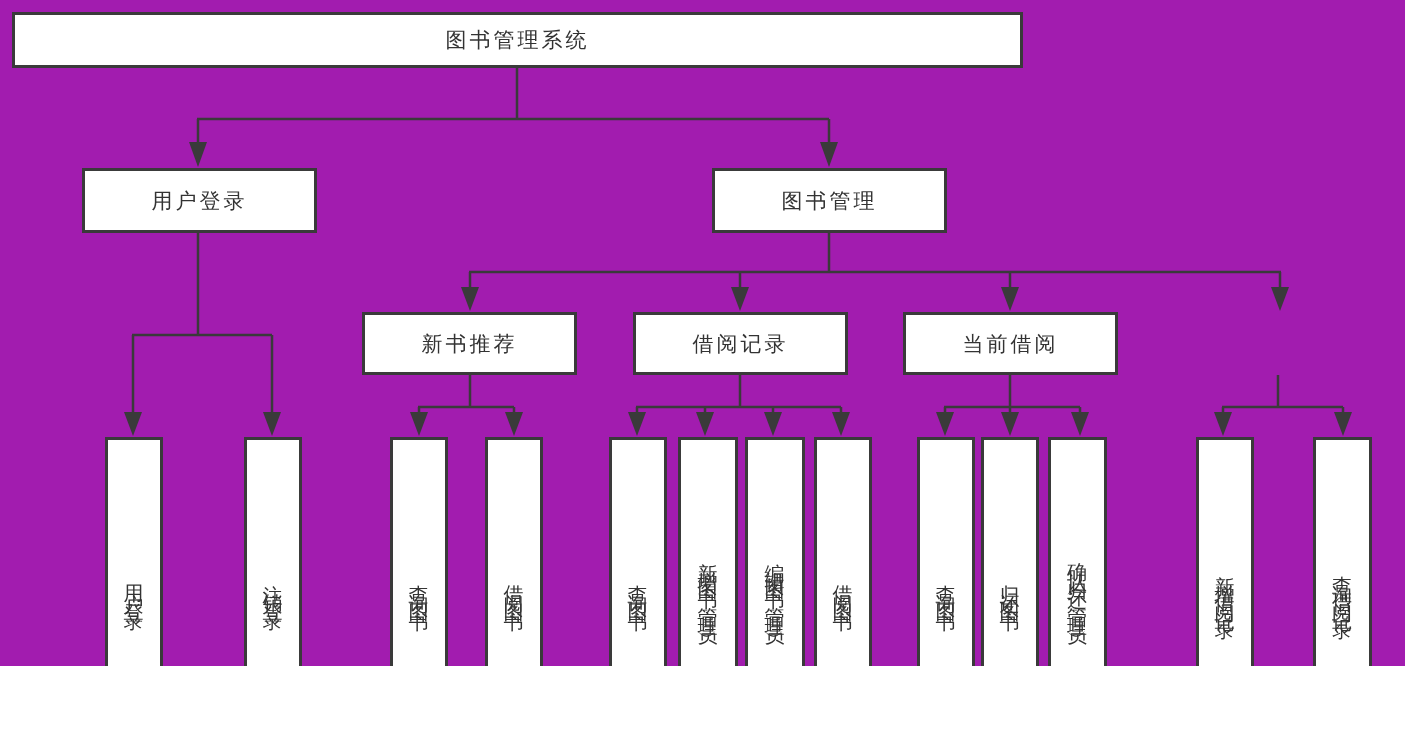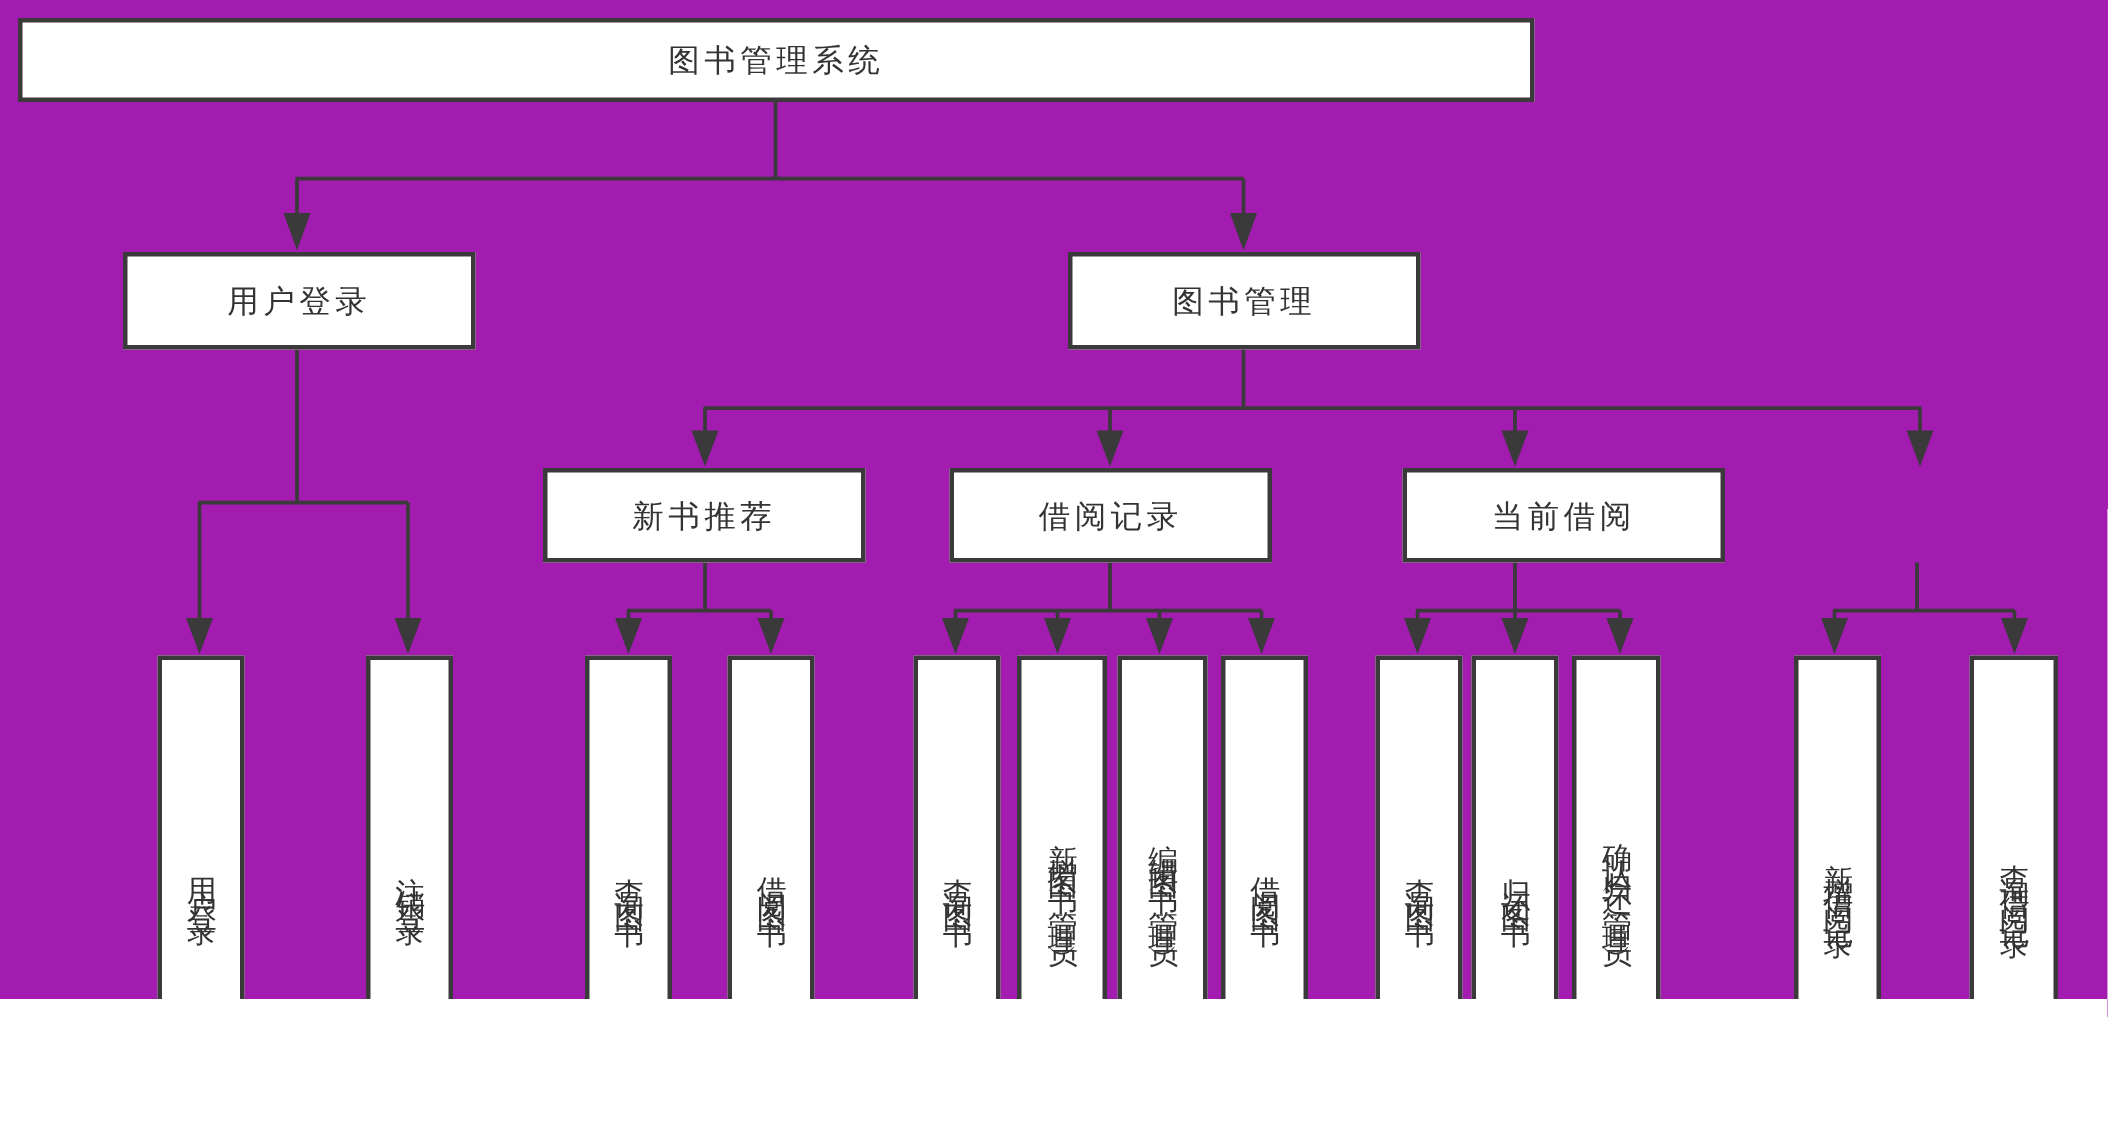--- a/index.html
+++ b/index.html
@@ -96,21 +96,21 @@
   <div class="box hbox" style="left:362px;top:312px;width:215px;height:63px">
     <span>新书推荐</span>
   </div>
 
   <div class="box hbox" style="left:712px;top:168px;width:235px;height:65px">
     <span>图书管理</span>
   </div>
   <div class="box hbox" style="left:633px;top:312px;width:215px;height:63px">
     <span>借阅记录</span>
   </div>
-  <div class="box hbox" style="left:935px;top:312px;width:215px;height:63px">
+  <div class="box hbox" style="left:903px;top:312px;width:215px;height:63px">
     <span>当前借阅</span>
   </div>
 
   <div class="box vbox" style="left:105px;top:437px;width:58px;height:300px">
     <span>用户登录</span>
   </div>
   <div class="box vbox" style="left:244px;top:437px;width:58px;height:300px">
     <span>注销登录</span>
   </div>
 

